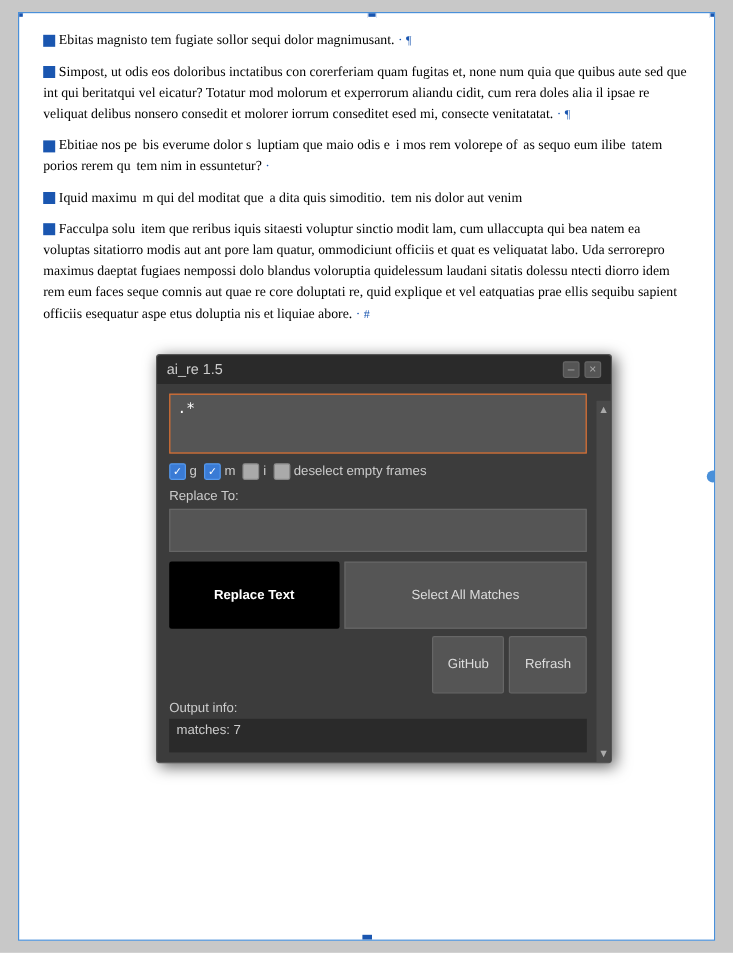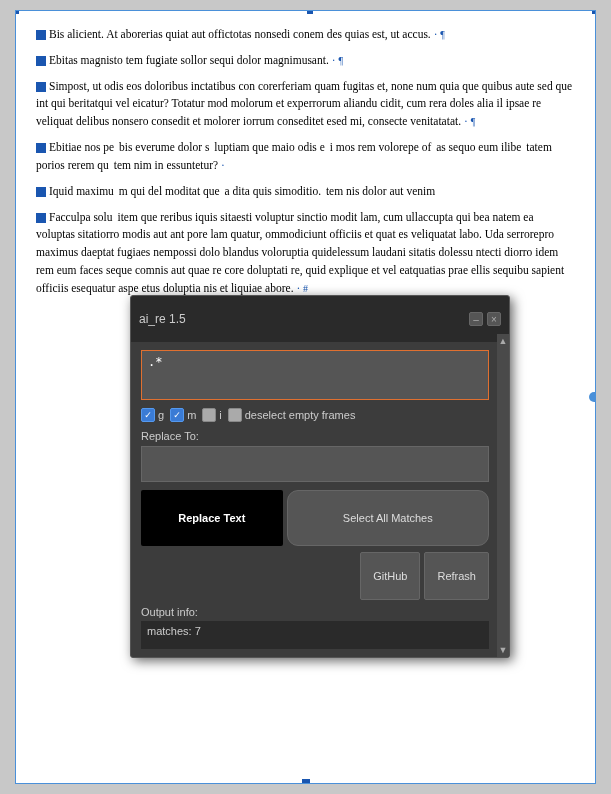--- a/index.html
+++ b/index.html
@@ -72,21 +72,21 @@
       border-radius: 3px;
       box-shadow: 3px 3px 12px rgba(0,0,0,0.6);
       z-index: 100;
       font-family: Arial, sans-serif;
       font-size: 12px;
       color: #ddd;
     }
 
     .modal-titlebar {
       background: #2a2a2a;
-      padding: 16px 8px;
+      padding: 5px 8px;
       display: flex;
       align-items: center;
       justify-content: space-between;
       border-radius: 3px 3px 0 0;
     }
 
     .modal-title {
       color: #ccc;
       font-size: 12px;
     }
@@ -207,21 +207,21 @@
       flex: 1;
     }
 
     .btn-select {
       background: #555;
       color: #ddd;
       font-size: 11px;
       padding: 5px 12px;
       border: 1px solid #666;
       cursor: pointer;
-      border-radius: 11px;
+      border-radius: 0;
       flex: 1.5;
     }
 
     .btn-github {
       background: #555;
       color: #ddd;
       font-size: 11px;
       padding: 17px 12px;
       border: 1px solid #666;
       cursor: pointer;
@@ -304,23 +304,20 @@
   </style>
 </head>
 <body>
 
 <div class="page-area">
 
   <div class="page-handle" style="top:-4px;left:-4px;"></div>
   <div class="page-handle" style="top:-4px;left:50%;"></div>
   <div class="page-handle" style="top:-4px;right:-4px;"></div>
 
-  <p>
-    <span class="bullet-marker"></span><span>Bis alicient. At aborerias quiat aut offictotas nonsedi conem des quias est, ut accus.</span> <span class="dot-sep">·</span> <span class="paragraph-marker">¶</span>
-  </p>
 
   <p>
     <span class="bullet-marker"></span><span>Ebitas magnisto tem fugiate sollor sequi dolor magnimusant.</span> <span class="dot-sep">·</span> <span class="paragraph-marker">¶</span>
   </p>
 
 
   <p>
     <span class="bullet-marker"></span><span>Simpost, ut odis eos doloribus inctatibus con corerferiam quam fugitas et, none num quia que quibus aute sed que int qui beritatqui vel eicatur? Totatur mod molorum et experrorum aliandu cidit, cum rera doles alia il ipsae re veliquat delibus nonsero consedit et molorer iorrum conseditet esed mi, consecte venitatatat.</span> <span class="dot-sep">·</span> <span class="paragraph-marker">¶</span>
   </p>
 

